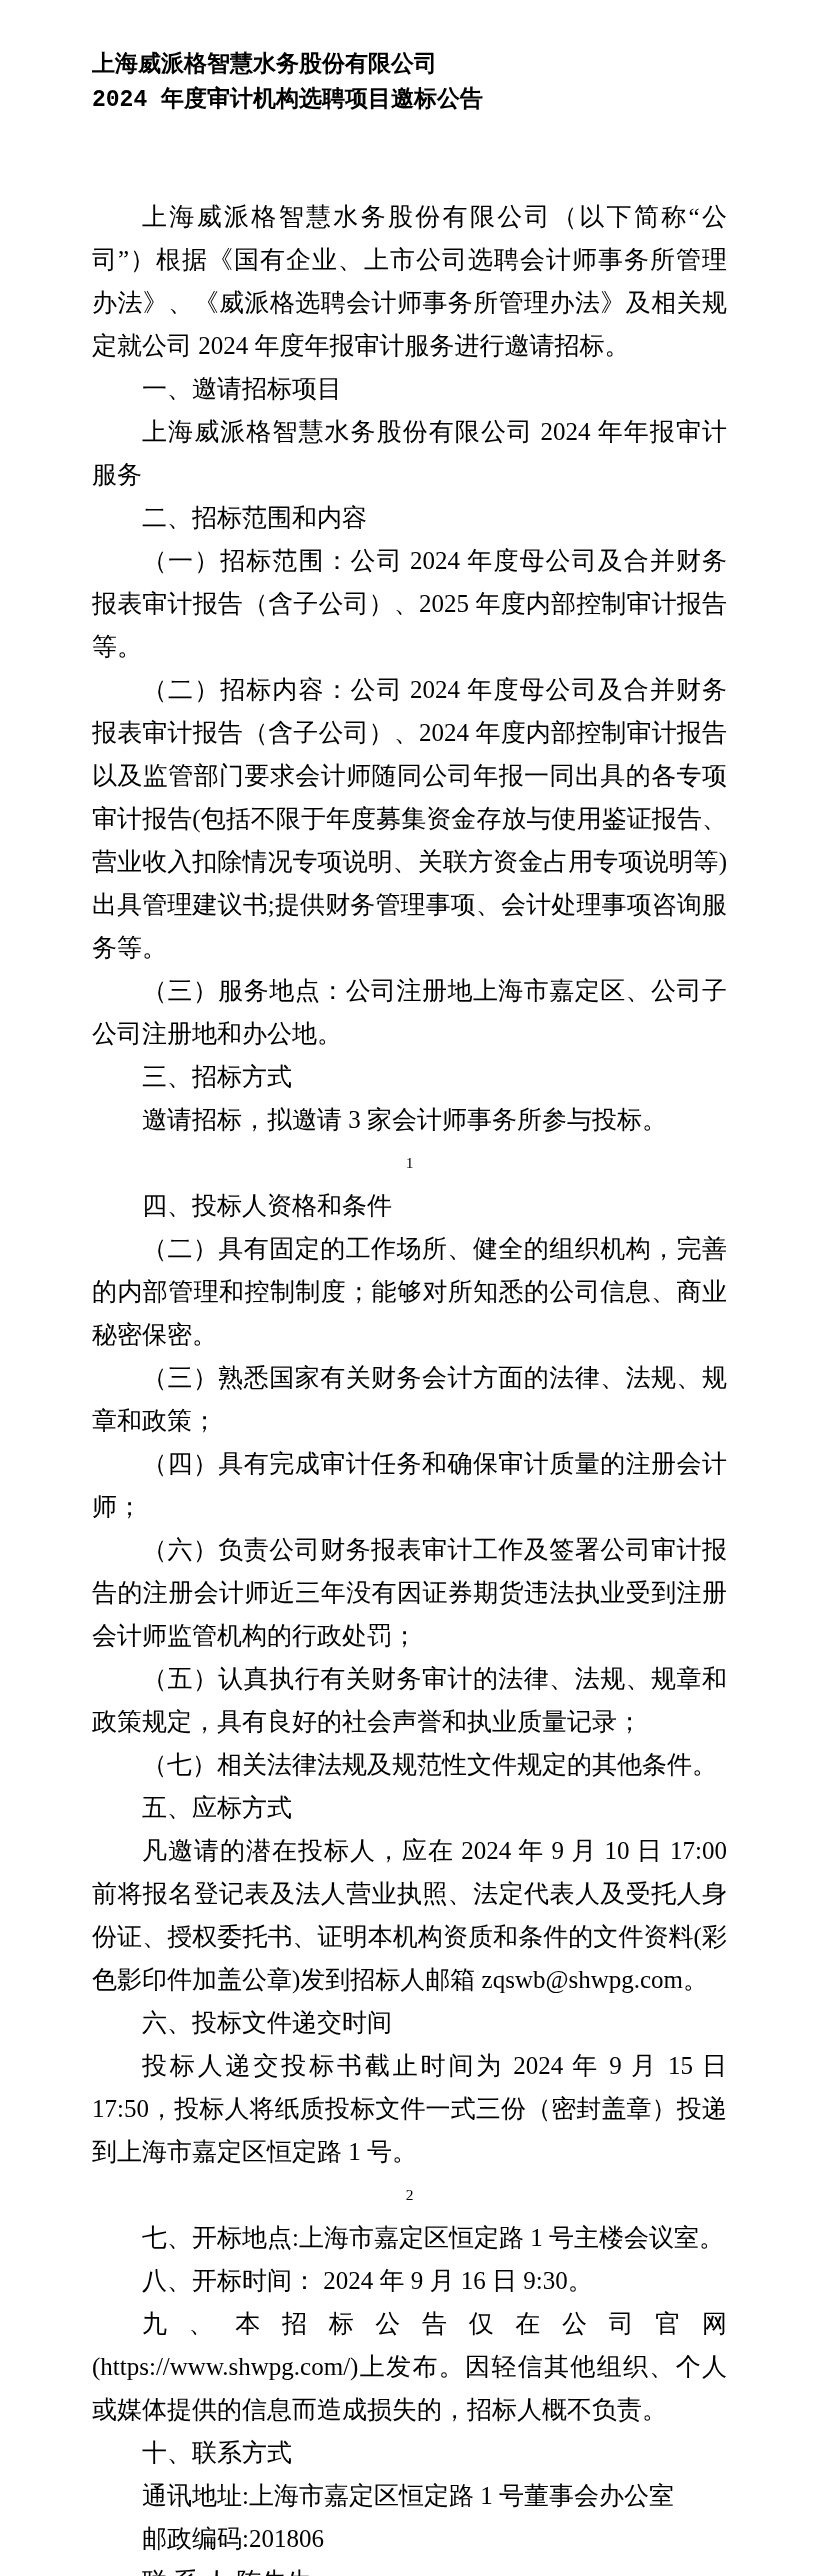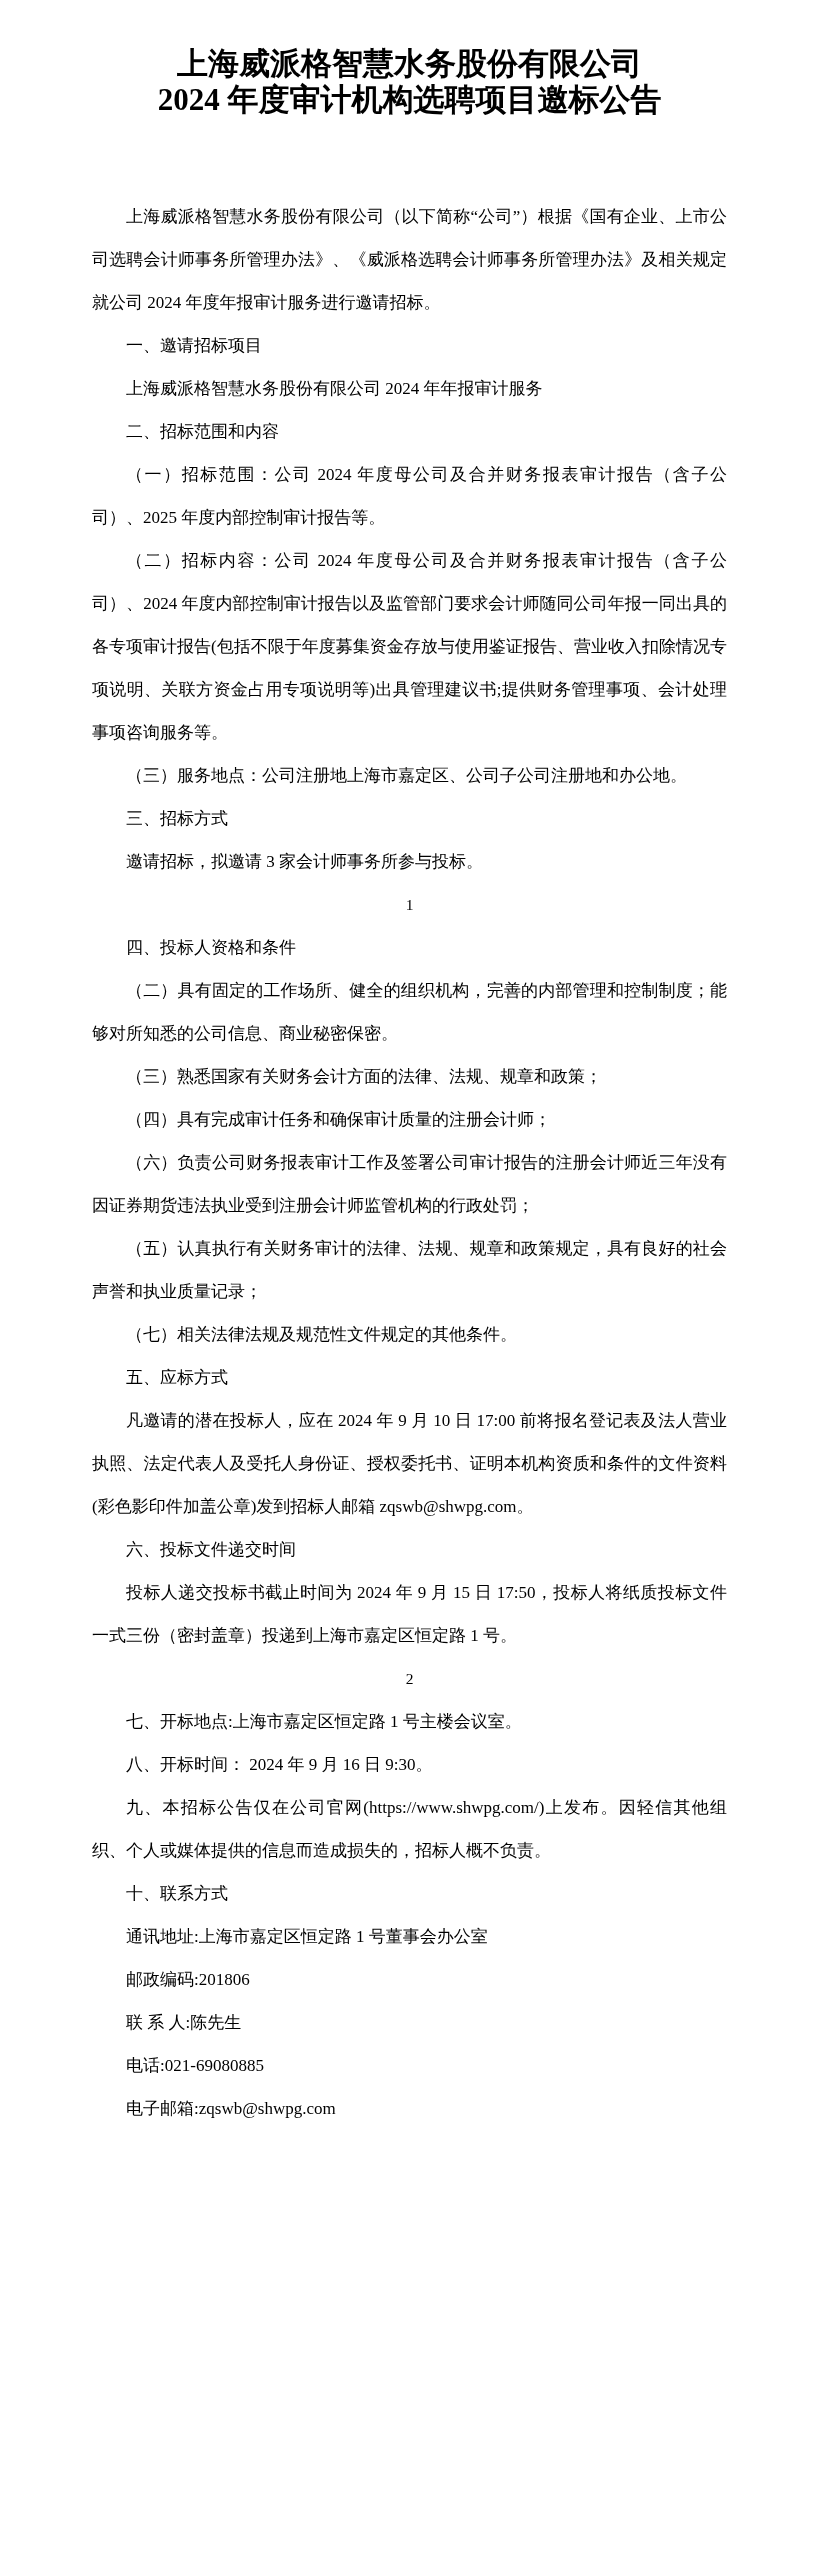--- a/index.html
+++ b/index.html
@@ -8,28 +8,27 @@
     width:818px;
     height:4072px;
     background:#ffffff;
     color:#000000;
     font-family:"Liberation Serif","DejaVu Serif",serif;
     overflow:hidden;
     box-sizing:border-box;
     padding:49px 91px 0 92px;
   }
   .title{
-    font-size:31px;
+    font-size:23px;
     font-weight:bold;
-    text-align:center;
     line-height:30px;
   }
-  .title2{margin-top:6.2px;}
+  .title2{margin-top:6.2px;font-family:Liberation Mono, monospace;}
   .para{
-    font-size:17px;
+    font-size:25px;
     line-height:43px;
     text-align:justify;
     margin:0;
   }
   .indent{text-indent:2em;}
   .bold{font-weight:normal;}
   .mt-body{margin-top:80px;}
   .pagenum{
     font-size:15.5px;
     line-height:43px;

